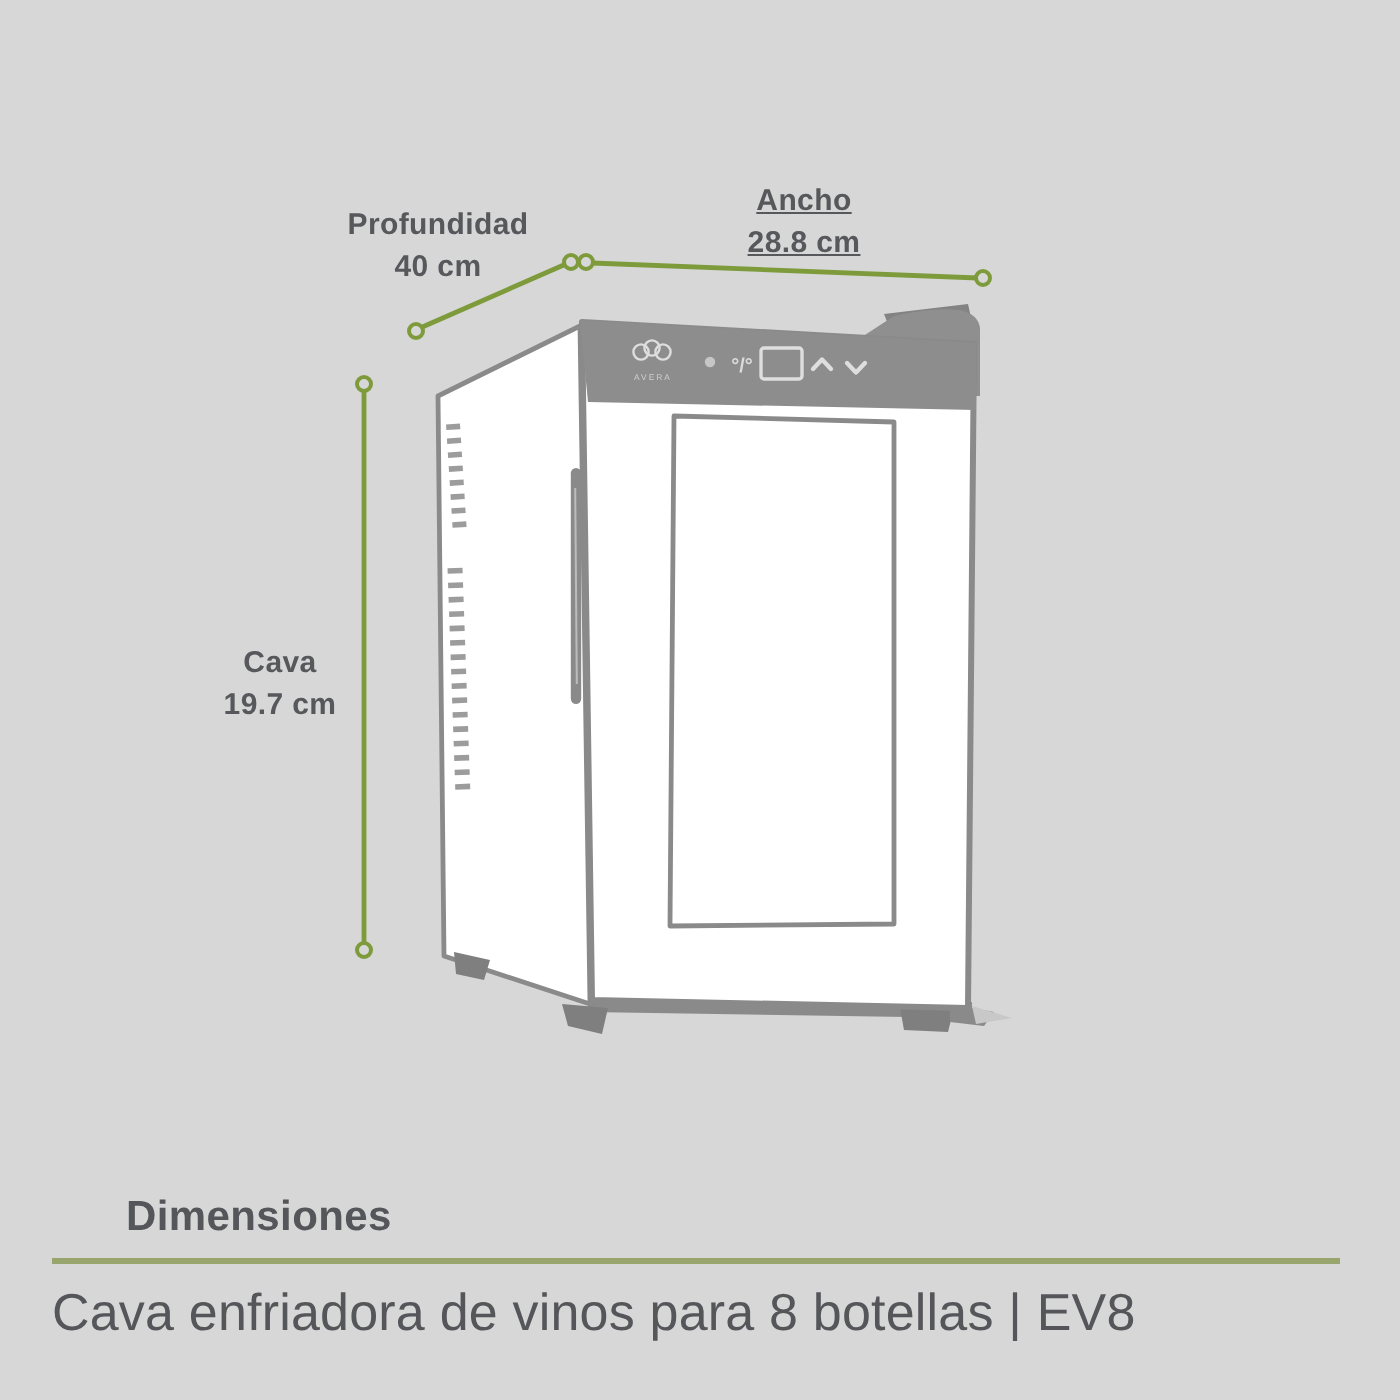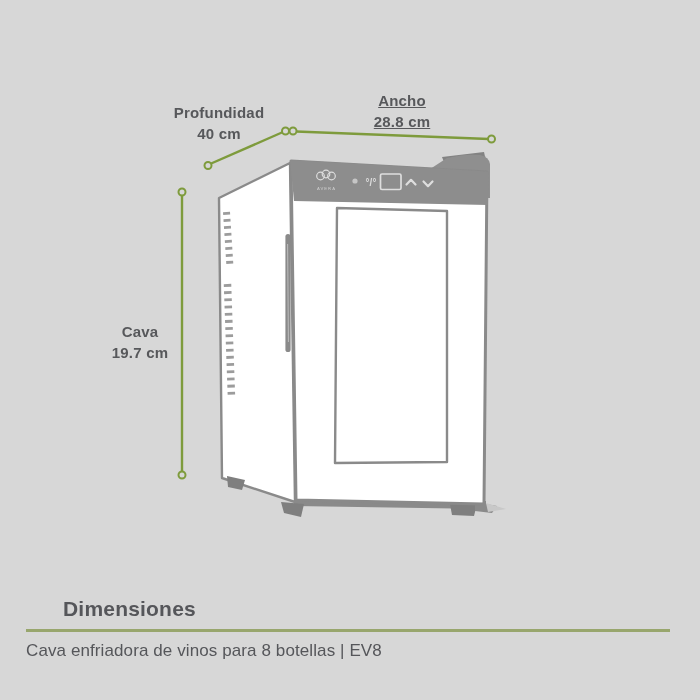--- a/index.html
+++ b/index.html
@@ -28,21 +28,21 @@
     color:#55565a;font-size:21px;font-weight:700;
     letter-spacing:.2px;
     margin-left:36px;
   }
   .footer-divider{
     position:absolute;left:26px;top:629px;
     width:644px;height:3px;background:#98a66d;
   }
   .footer-subtitle{
     position:absolute;left:26px;top:641px;
-    color:#55565a;font-size:17px;font-weight:400;
+    color:#55565a;font-size:26px;font-weight:400;
     letter-spacing:.1px;white-space:nowrap;
   }
 
   .dim-line{stroke:#7e9b3c;stroke-width:2.4;fill:none;}
   .dim-ring{stroke:#7e9b3c;stroke-width:2;fill:#d7d7d7;}
   .outline{stroke:#8a8a8a;stroke-linejoin:round;fill:#ffffff;}
   .panel-icon{stroke:#dedede;fill:none;stroke-linecap:round;stroke-linejoin:round;}
 </style>
 </head>
 <body>

